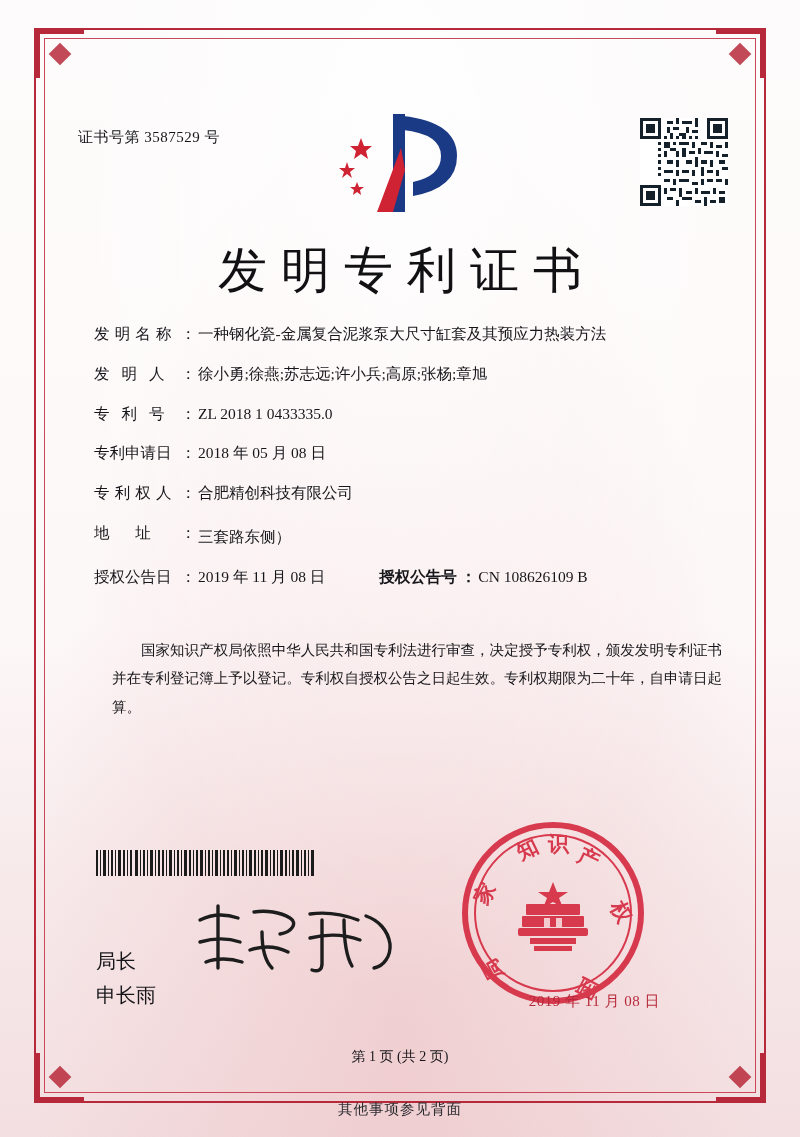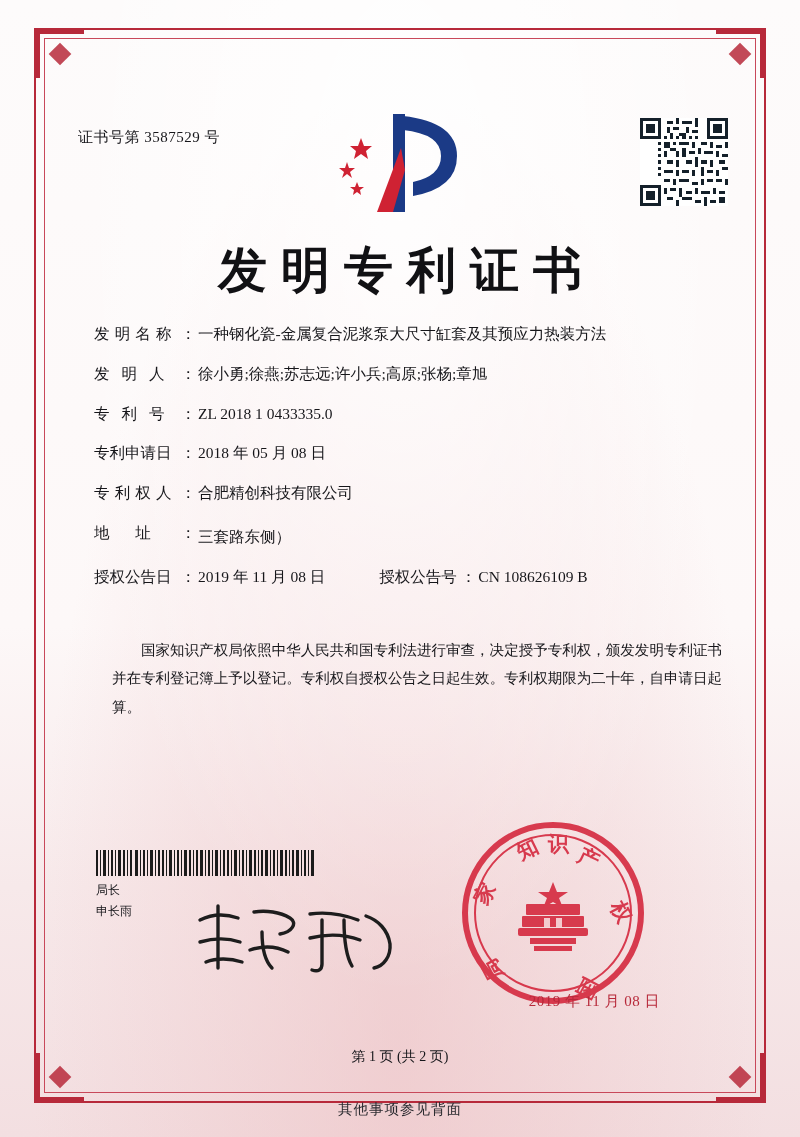--- a/index.html
+++ b/index.html
@@ -98,21 +98,21 @@
   }
 
   
   .main-title {
     position: absolute;
     left: 0; right: 0;
     top: 178px;
     text-align: center;
     font-size: 49px;
     letter-spacing: 14px;
-    font-weight: bold;
+    font-weight: normal;
     color: #111114;
     font-family: "DejaVu Serif", "Liberation Serif", serif;
     text-indent: 14px;
   }
 
   
   .fields {
     position: absolute;
     left: 24px;
     right: 10px;
@@ -154,20 +154,21 @@
     display: flex;
     align-items: center;
   }
   .two-col .col-b {
     margin-left: 54px;
     display: flex;
   }
   .two-col .col-b .field-label {
     width: auto;
     flex: 0 0 auto;
+    font-weight: bold;
   }
 
   
   .body-text {
     position: absolute;
     left: 24px;
     right: 8px;
     top: 576px;
     font-size: 14.5px;
     line-height: 1.95;
@@ -185,22 +186,22 @@
     left: 26px;
     top: 790px;
     width: 218px;
     height: 26px;
   }
 
   
   .sig-block {
     position: absolute;
     left: 26px;
-    top: 820px;
-    font-size: 12px;
+    top: 884px;
+    font-size: 20px;
     line-height: 1.72;
     color: #16161a;
   }
   .sig-script {
     position: absolute;
     left: 122px;
     top: 838px;
     width: 210px;
     height: 84px;
   }

